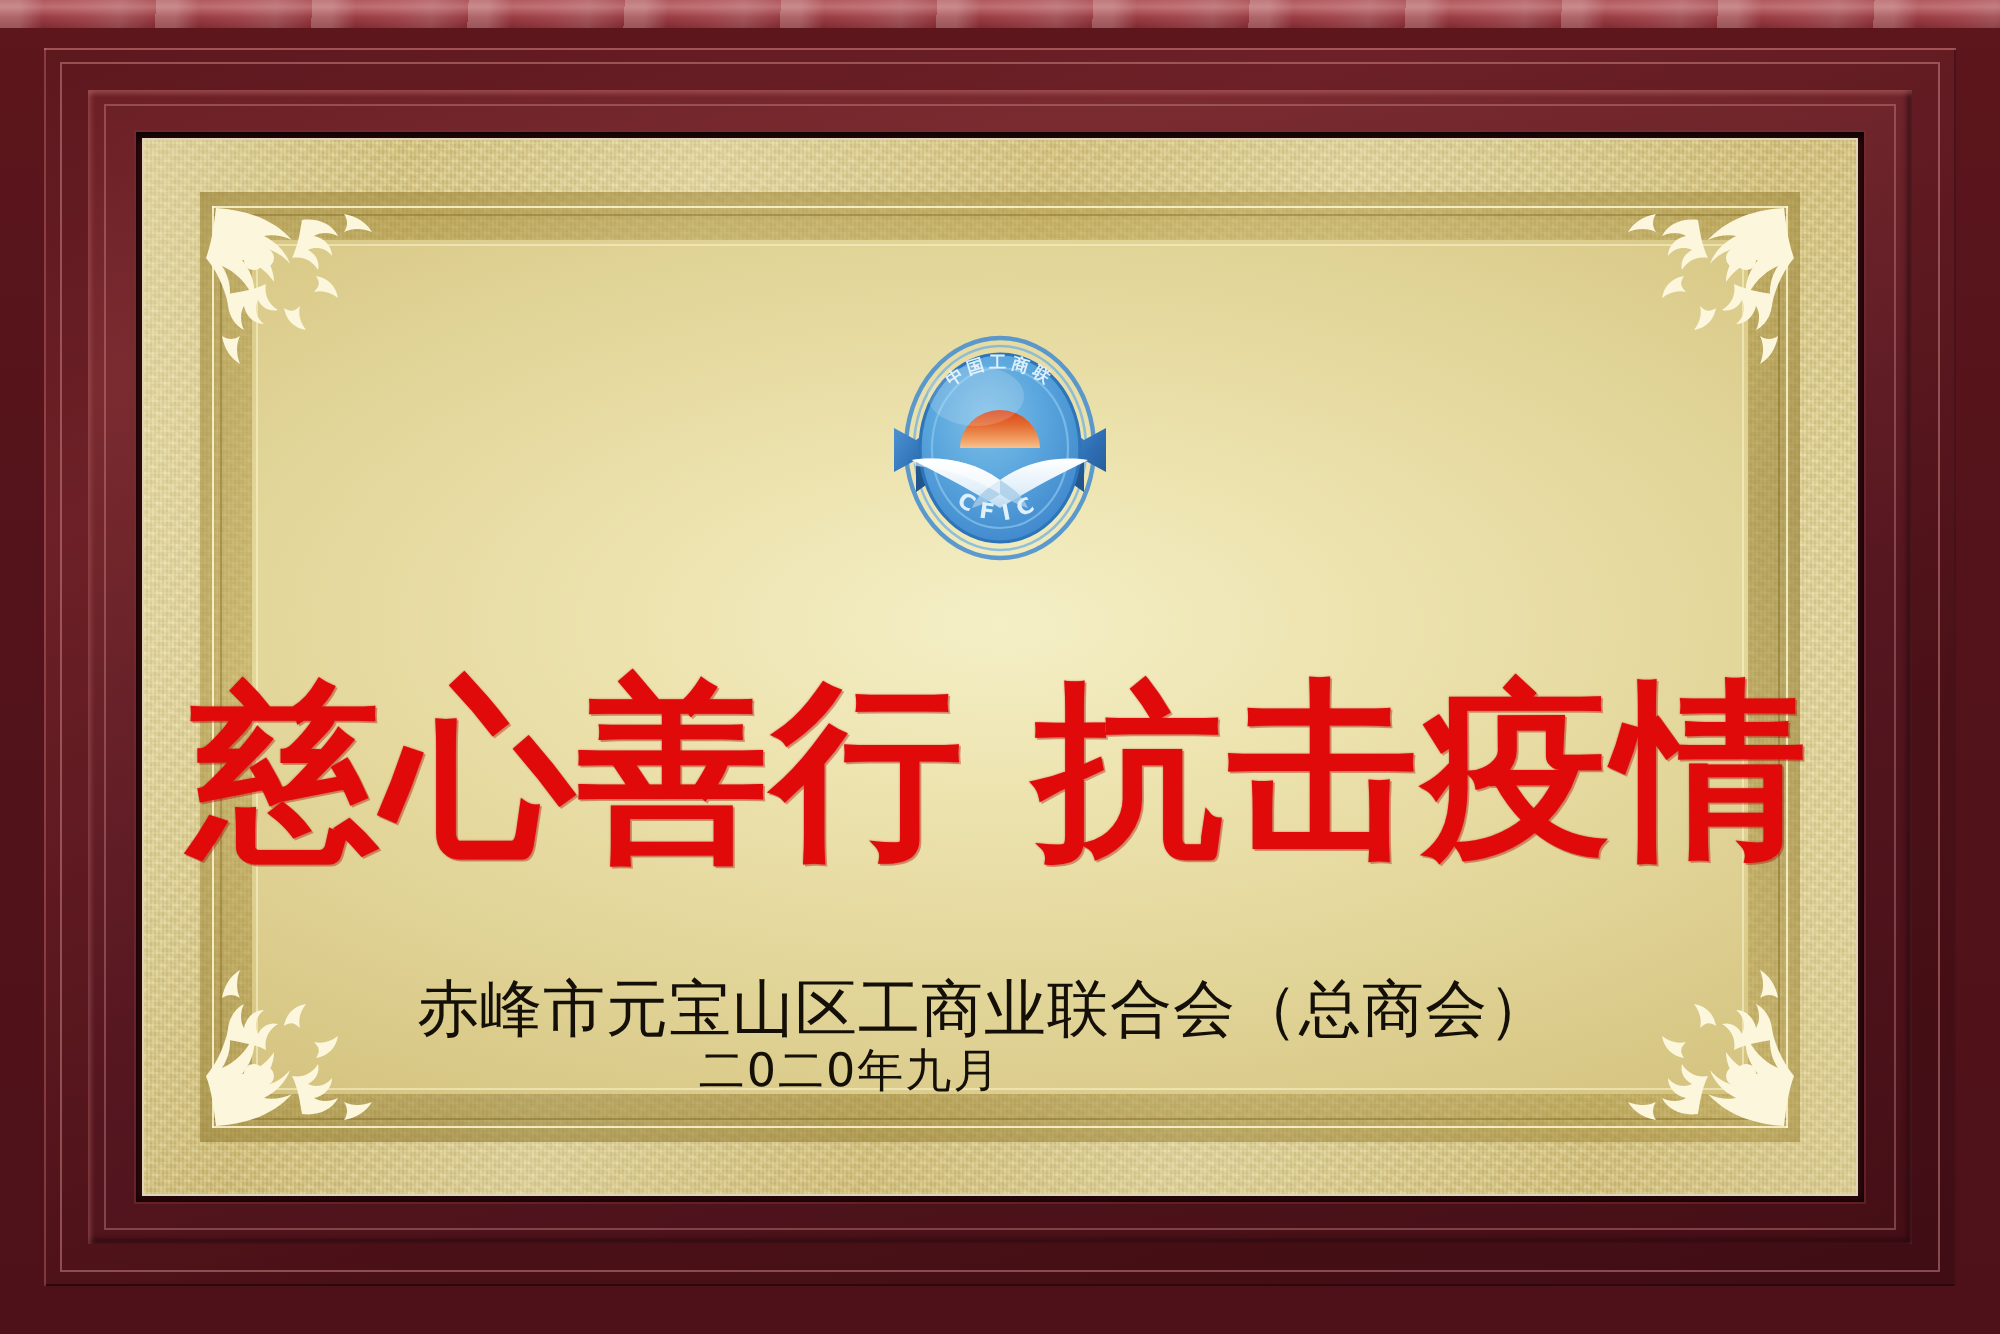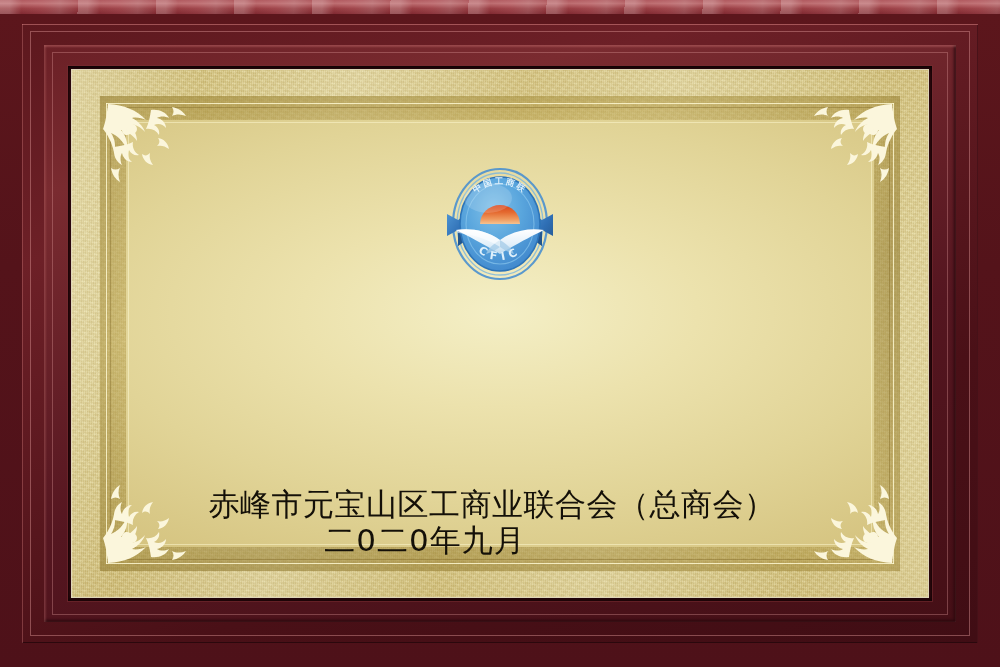--- a/index.html
+++ b/index.html
@@ -165,21 +165,21 @@
     color:#141008;
     letter-spacing:.5px;
     white-space:nowrap;
     padding-right:16px;
     box-sizing:border-box;
   }
   .date-line{
     position:absolute;left:0;right:0;top:450px;
     text-align:center;
     font-family:"DejaVu Sans","Liberation Sans",sans-serif;
-    font-size:31px;
+    font-size:23px;
     color:#141008;
     letter-spacing:1px;
     white-space:nowrap;
     padding-right:150px;
     box-sizing:border-box;
   }
 </style>
 </head>
 <body>
 
@@ -364,19 +364,22 @@
         <path d="M24 72 C38 70 54 72 68 82 L68 89 C54 80 38 76 26 75 Z" fill="#ffffff" opacity=".55"></path>
 
         <text font-size="11" font-weight="bold" fill="#dff0fb" letter-spacing="5" font-family="'DejaVu Sans',sans-serif">
           <textPath href="#arcBot" startOffset="50%" text-anchor="middle" aria-label="CFIC">CFIC</textPath>
         </text>
 
         <ellipse cx="56" cy="40" rx="24" ry="15" fill="#ffffff" opacity=".16"></ellipse>
       </svg>
     </div>
 
+    <div class="title-line">
+      <span>慈心善行</span><span class="title-gap"></span><span>抗击疫情</span>
+    </div>
 
     <div class="org-line">赤峰市元宝山区工商业联合会（总商会）</div>
 
     <div class="date-line">二0二0年九月</div>
 
   </div>
 </div>
 
 </body></html>

